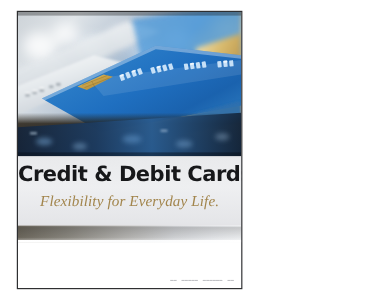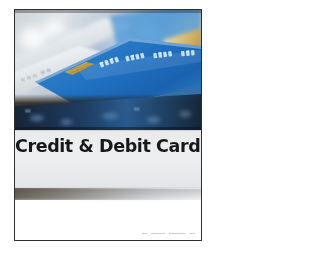--- a/index.html
+++ b/index.html
@@ -326,20 +326,21 @@
           <rect x="120" y="98" width="6" height="2" rx="0.8" fill="#cfe4f7" opacity="0.5"></rect>
         </g>
 
         <rect x="0" y="0" width="188" height="3" fill="#1a1a1a" opacity="0.35"></rect>
         <rect x="0" y="117" width="188" height="3" fill="#070d16" opacity="0.45"></rect>
       </svg>
     </div>
 
     <div id="headline-plate">
       <div id="poster-title">Credit &amp; Debit Cards.</div>
+      <div id="poster-subtitle">Flexibility for Everyday Life.</div>
     </div>
 
     <div id="reflection-strip"></div>
 
     <div id="body-panel">
       <div id="footer-microtext">
         <span class="micro-chunk">▬▬</span>
         <span class="micro-chunk">▬▬▬▬▬</span>
         <span class="micro-chunk">▬▬▬▬▬▬</span>
         <span class="micro-chunk">▬▬</span>

